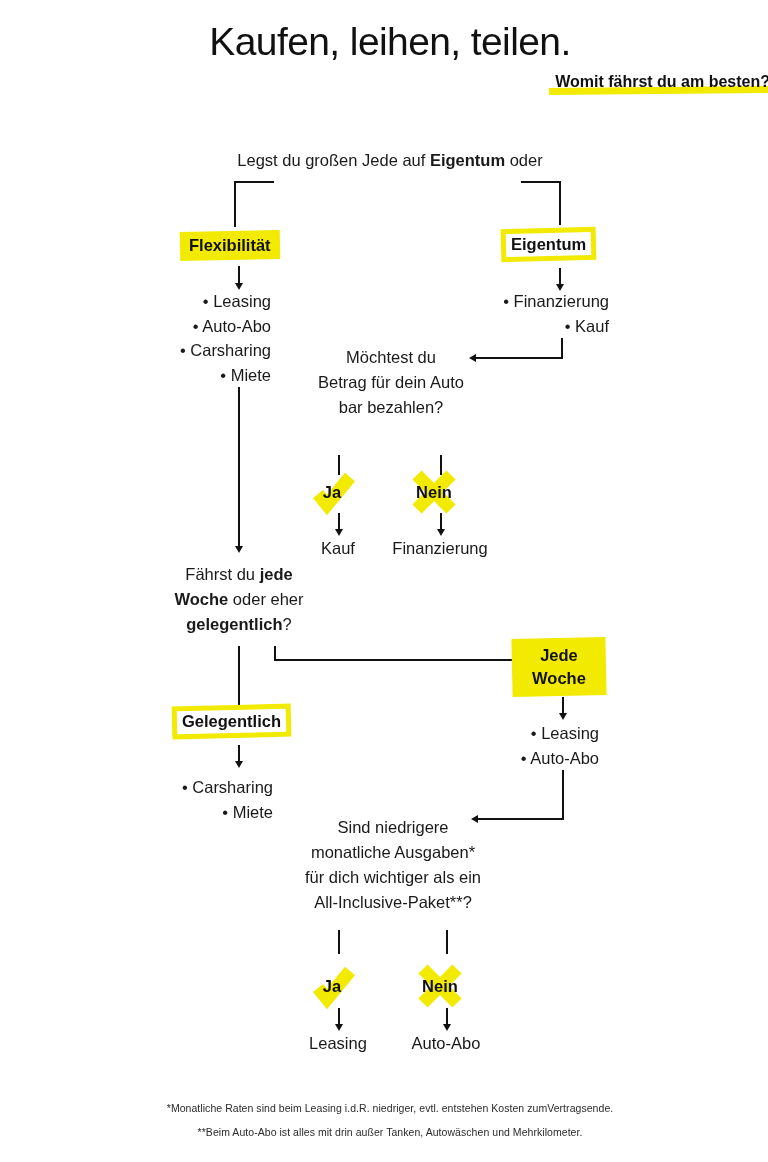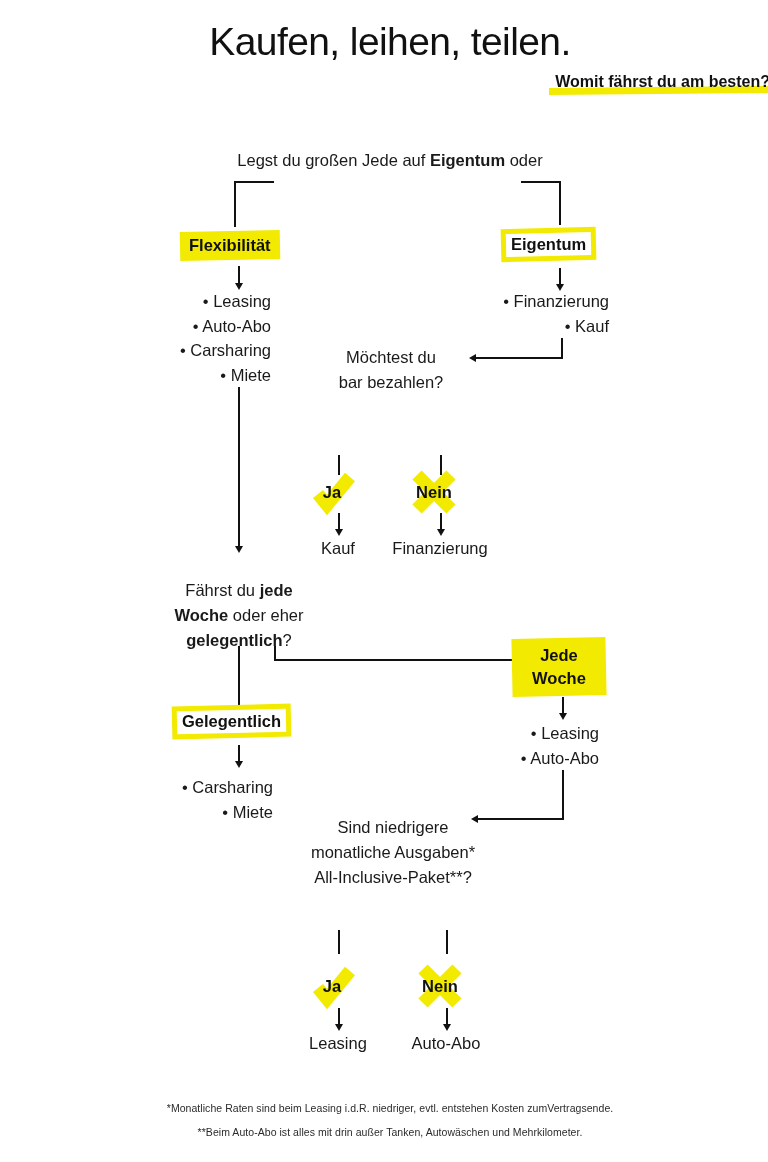--- a/index.html
+++ b/index.html
@@ -146,20 +146,21 @@
   <div>• Finanzierung</div>
   <div>• Kauf</div>
 </div>
 
 <div class="abs line vl" style="left:555px;top:338px;height:21px;"></div>
 <div class="abs line hl" style="left:470px;top:357px;width:86px;"></div>
 <div class="abs arrow-l" style="left:463px;top:353.6px;"></div>
 
 <div class="abs q" style="left:296px;top:345px;width:178px;">
   <div>Möchtest du</div>
+  <div>Betrag für dein Auto</div>
   <div>bar bezahlen?</div>
 </div>
 
 <div class="abs line vl" style="left:332px;top:455px;height:20px;"></div>
 <div class="abs line vl" style="left:434px;top:455px;height:20px;"></div>
 
 <div class="mark" style="left:304px;top:464px;">
   <svg class="glyph" viewBox="0 0 56 56">
     <path d="M14 30 L23 41 L46 13" stroke="#F2EA00" stroke-width="13" fill="none" stroke-linecap="butt" stroke-linejoin="miter"></path>
   </svg>
@@ -175,21 +176,21 @@
   </svg>
   <span class="lbl">Nein</span>
 </div>
 <div class="abs line vl" style="left:434px;top:513px;height:17px;"></div>
 <div class="abs arrow-d" style="left:430.5px;top:529px;"></div>
 <div class="abs leaf" style="left:374px;top:539px;width:120px;">Finanzierung</div>
 
 <div class="abs line vl" style="left:232px;top:387px;height:160px;"></div>
 <div class="abs arrow-d" style="left:228.5px;top:546px;"></div>
 
-<div class="abs q" style="left:150px;top:578px;width:166px;">
+<div class="abs q" style="left:150px;top:562px;width:166px;">
   <div><span>Fährst du </span><b>jede</b></div>
   <div><b>Woche</b><span> oder eher</span></div>
   <div><b>gelegentlich</b><span>?</span></div>
 </div>
 
 <div class="abs line vl" style="left:232px;top:646px;height:60px;"></div>
 
 <div class="abs line vl" style="left:268px;top:646px;height:14px;"></div>
 <div class="abs line hl" style="left:268px;top:659px;width:256px;"></div>
 
@@ -219,20 +220,21 @@
 <div class="abs arrow-d" style="left:228.5px;top:761px;"></div>
 
 <div class="abs list" style="left:140px;top:775px;width:127px;text-align:right;">
   <div>• Carsharing</div>
   <div>• Miete</div>
 </div>
 
 <div class="abs q" style="left:294px;top:815px;width:186px;">
   <div>Sind niedrigere</div>
   <div>monatliche Ausgaben*</div>
+  <div>für dich wichtiger als ein</div>
   <div>All-Inclusive-Paket**?</div>
 </div>
 
 <div class="abs line vl" style="left:332px;top:930px;height:24px;"></div>
 <div class="abs line vl" style="left:440px;top:930px;height:24px;"></div>
 
 <div class="mark" style="left:304px;top:958px;">
   <svg class="glyph" viewBox="0 0 56 56">
     <path d="M14 30 L23 41 L46 13" stroke="#F2EA00" stroke-width="13" fill="none" stroke-linecap="butt" stroke-linejoin="miter"></path>
   </svg>

